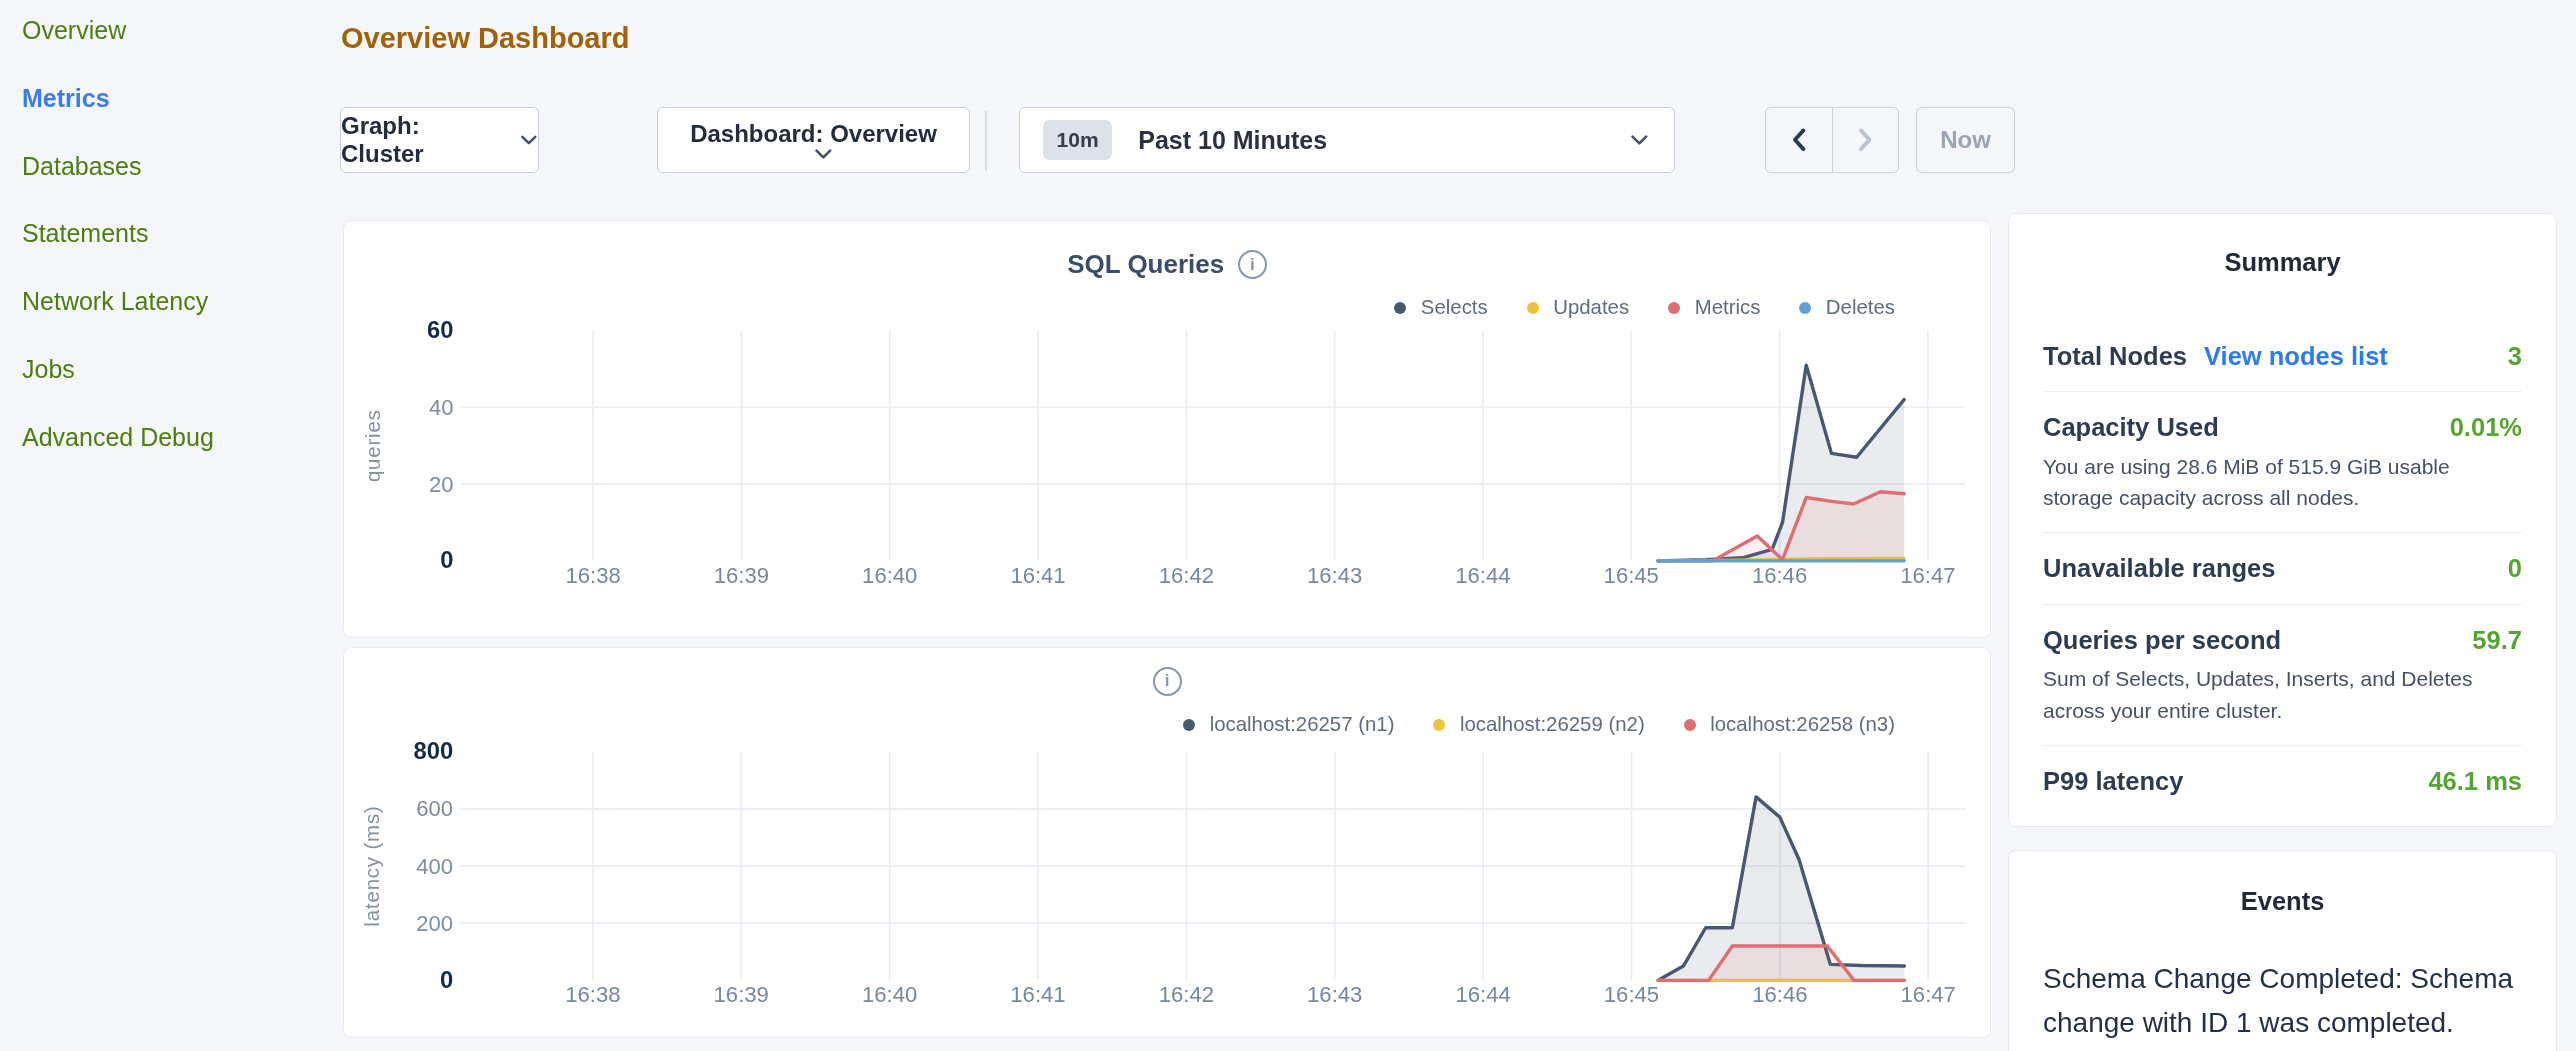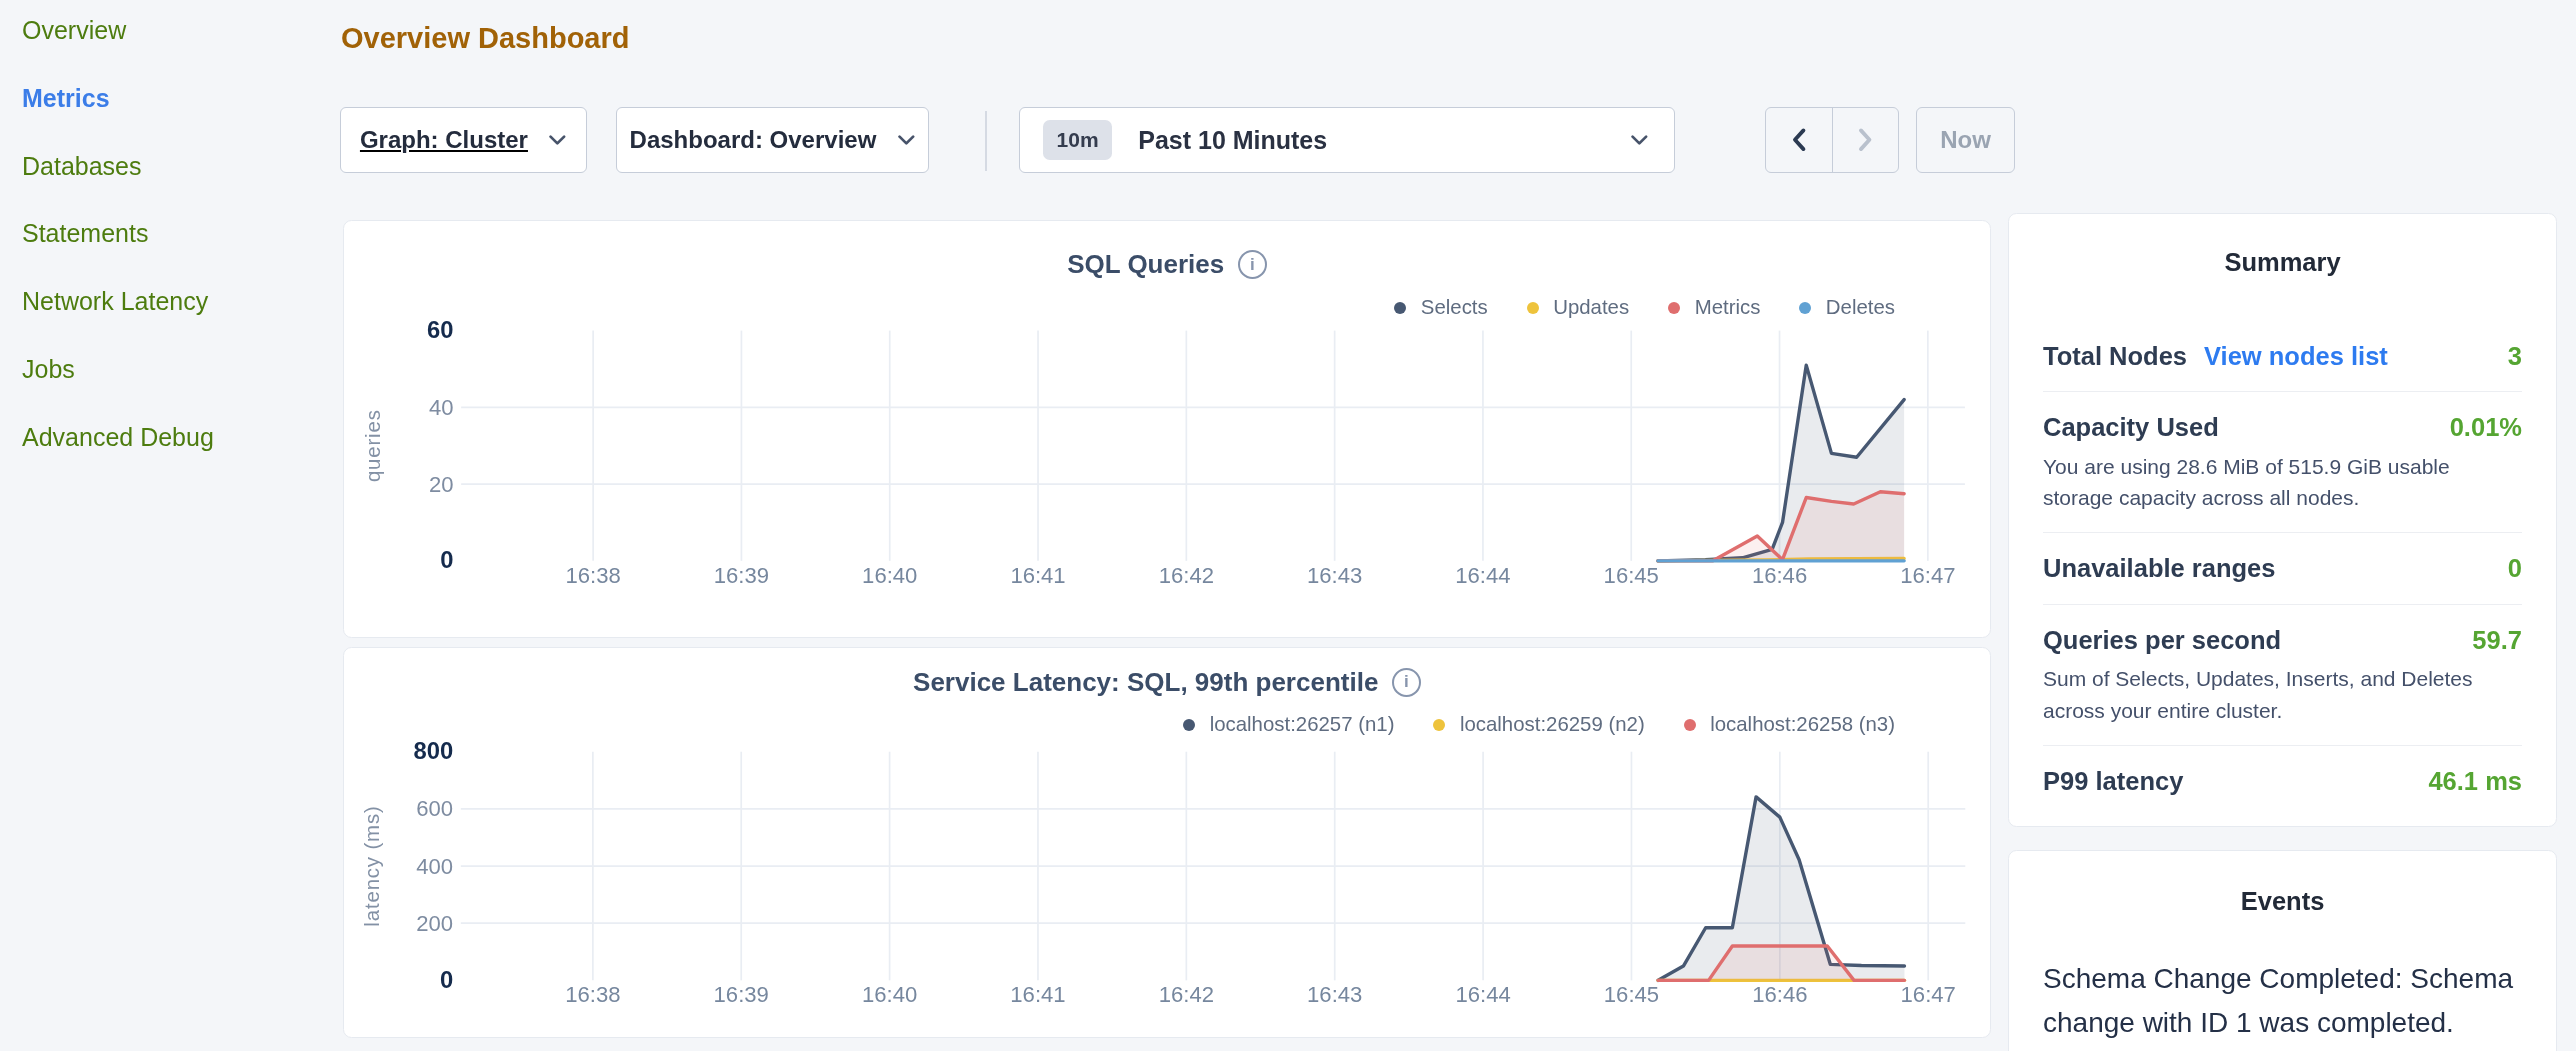--- a/index.html
+++ b/index.html
@@ -85,28 +85,28 @@
   <div class="side-item active">Metrics</div>
   <div class="side-item">Databases</div>
   <div class="side-item">Statements</div>
   <div class="side-item">Network Latency</div>
   <div class="side-item">Jobs</div>
   <div class="side-item">Advanced Debug</div>
 </nav>
 
 <h1 class="page-title">Overview Dashboard</h1>
 
-<div class="ctl" style="left:340px; width:247px;text-decoration:underline;">
+<div class="ctl" style="left:340px; width:199px;">
   <span class="ctl-label">Graph: Cluster</span>
   <svg class="chev" viewBox="0 0 22 14">
     <polyline points="3,3 11,11 19,3"></polyline>
     </svg>
 </div>
 
-<div class="ctl" style="left:616px; width:313px;">
+<div class="ctl" style="left:657px; width:313px;flex-direction:column;">
   <span class="ctl-label">Dashboard: Overview</span>
   <svg class="chev" viewBox="0 0 22 14">
     <polyline points="3,3 11,11 19,3"></polyline>
     </svg>
 </div>
 
 <div class="vdivider"></div>
 
 <div class="time-sel">
   <span class="time-badge">10m</span>
@@ -190,21 +190,20 @@
         <path d="M1545.6686390532543,400 L1545.6686390532543,400 L1610.254437869822,400 L1662.6213017751481,370.64166666666665 L1692.2958579881663,398.645 L1720.224852071006,325.475 L1749.8994082840238,329.9916666666667 L1776.0828402366863,333.1533333333333 L1807.5029585798818,318.7 L1835.4319526627223,320.9583333333333 L1835.4319526627223,400 Z" fill="rgba(223,110,110,0.10)" stroke="none"></path>
         <polyline points="1545.6686390532543,400 1610.254437869822,400 1662.6213017751481,370.64166666666665 1692.2958579881663,398.645 1720.224852071006,325.475 1749.8994082840238,329.9916666666667 1776.0828402366863,333.1533333333333 1807.5029585798818,318.7 1835.4319526627223,320.9583333333333" fill="none" stroke="#df6e6e" stroke-width="4" stroke-linejoin="round" stroke-linecap="round"></polyline>
         <path d="M1545.6686390532543,400 L1545.6686390532543,400 L1835.4319526627223,400 L1835.4319526627223,400 Z" fill="rgba(96,161,211,0.10)" stroke="none"></path>
         <polyline points="1545.6686390532543,400 1835.4319526627223,400" fill="none" stroke="#60a1d3" stroke-width="4" stroke-linejoin="round" stroke-linecap="round"></polyline>
       </svg>
     </div>
 </section>
 
 <section class="card" id="chart-card-1">
   <div class="chart-title-row">
-    <span class="chart-title">Service Latency: SQL, 99th percentile</span>
     <span class="info-icon">i</span>
   </div>
   <div class="legend" id="legend-1">
       <span class="legend-item">
         <span class="legend-dot" style="background: rgb(71, 88, 114);"></span>
         <span>localhost:26257 (n1)</span>
       </span>
       <span class="legend-item">
         <span class="legend-dot" style="background: rgb(238, 195, 60);"></span>
         <span>localhost:26259 (n2)</span>

